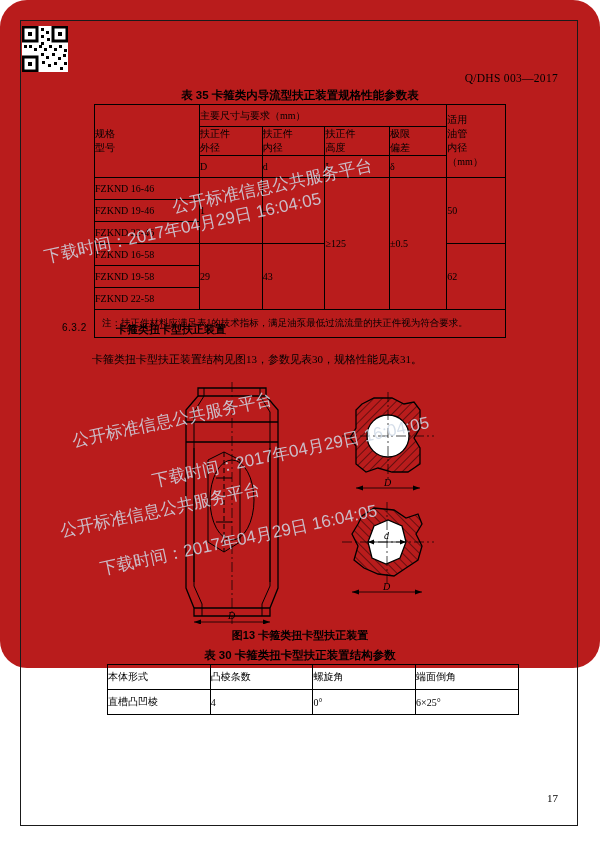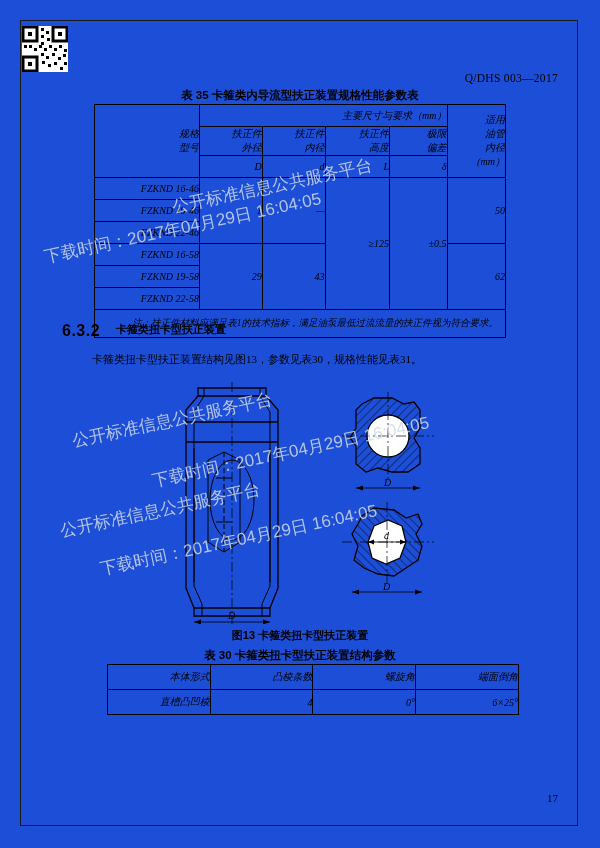--- a/index.html
+++ b/index.html
@@ -5,22 +5,23 @@
   html,body{margin:0;padding:0;}
   body{
     width:600px;height:848px;
     background:#ffffff;
     font-family:"Liberation Serif", serif;
     color:#000;
     position:relative;
     overflow:hidden;
   }
   .page{
-    position:absolute;left:0;top:0;width:600px;height:848px;
-    background:#1d4ed8;
+    position:absolute;left:0;top:0;width:600px;height:668px;
+    background:#b91c1c;
+    border-radius:27px;
   }
   .border-frame{
     position:absolute;left:20px;top:20px;width:558px;height:806px;
     border:1px solid #1a1a1a;
     box-sizing:border-box;
   }
   .qr{
     position:absolute;left:22px;top:26px;width:46px;height:46px;
   }
   .qr svg{display:block;}
@@ -33,39 +34,38 @@
     position:absolute;left:0;top:88px;width:600px;text-align:center;
     font-size:11.5px;font-weight:bold;font-family:"Liberation Sans", sans-serif;
   }
   table.grid{
     border-collapse:collapse;
     font-size:10px;
     font-family:"Liberation Serif", serif;
   }
   table.grid td,table.grid th{
     border:1px solid #000;
-    text-align:right;
+    text-align:left;
     vertical-align:middle;
     padding:0;
     font-weight:normal;
-    font-style:italic;
   }
   #tbl29{
     position:absolute;left:94px;top:104px;width:412px;
   }
   #tbl29 td{height:21px;}
   .note-cell{
     text-align:left;
     padding:3px 7px !important;
     line-height:1.45;
     font-size:9.5px;
   }
   .sec-num{
     position:absolute;left:62px;top:322px;
-    font-size:16px;font-weight:bold;font-family:"Liberation Sans", sans-serif;
+    font-size:10px;font-weight:normal;font-family:"Liberation Sans", sans-serif;
     letter-spacing:.5px;
   }
   .sec-title{
     position:absolute;left:116px;top:322px;
     font-size:11px;font-weight:bold;font-family:"Liberation Sans", sans-serif;
   }
   .para{
     position:absolute;left:92px;top:352px;
     font-size:11px;font-family:"Liberation Serif", serif;
   }

